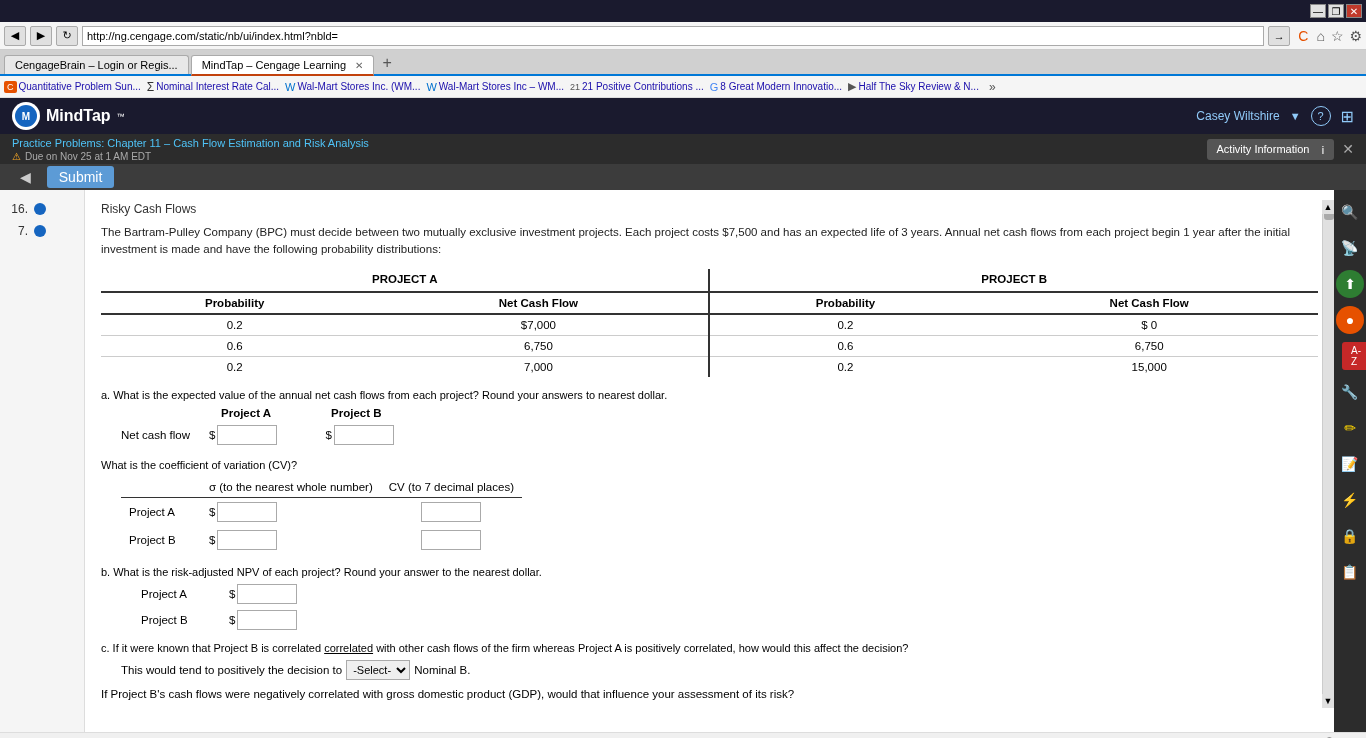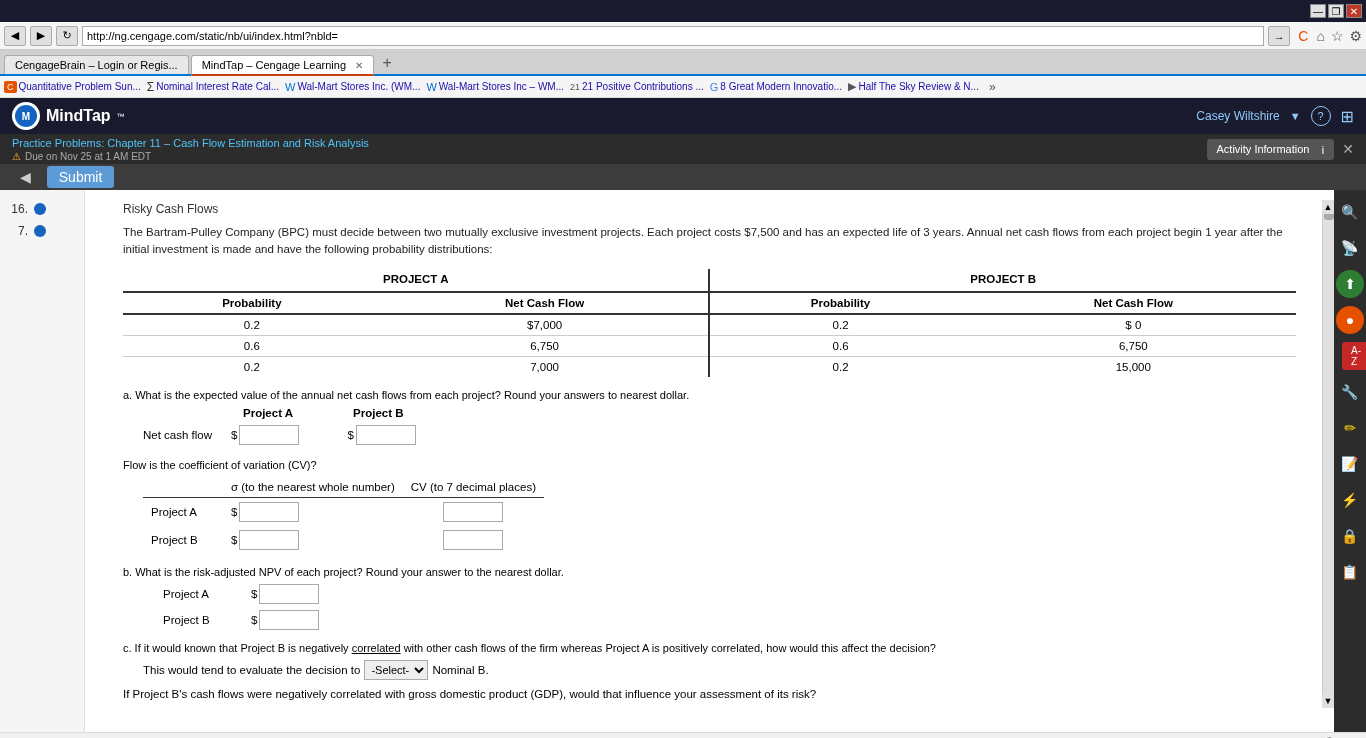--- a/index.html
+++ b/index.html
@@ -38,21 +38,21 @@
     .due-date { font-size: 10px; color: #aaa; display: flex; align-items: center; gap: 4px; }
     .activity-info-btn { background: #555; color: white; border: none; padding: 3px 10px; font-size: 11px; cursor: pointer; border-radius: 3px; display: flex; align-items: center; gap: 12px; }
     .close-x { color: #aaa; cursor: pointer; font-size: 14px; }
 
     
     .nav-tabs { background: #3c3c3c; display: flex; align-items: center; padding: 0 8px; height: 26px; gap: 4px; }
     .nav-tab { padding: 3px 12px; font-size: 14px; cursor: pointer; color: #ccc; }
     .nav-tab.active { background: #5c9bd6; color: white; border-radius: 3px; }
 
     
-    .main-content { display: flex; flex: 1; overflow: hidden; gap: 22px; }
+    .main-content { display: flex; flex: 1; overflow: hidden; }
     .question-sidebar { width: 85px; background: #f5f5f5; border-right: 1px solid #ddd; padding: 8px 4px; }
     .q-item { display: flex; align-items: center; gap: 6px; padding: 4px; font-size: 12px; }
     .q-num { width: 20px; text-align: right; color: #333; }
     .q-dot { width: 12px; height: 12px; border-radius: 50%; background: #1565c0; flex-shrink: 0; }
 
     .content-area { flex: 1; overflow-y: auto; padding: 12px 16px; background: white; }
     .right-sidebar { width: 32px; background: #2c2c2c; display: flex; flex-direction: column; align-items: center; padding: 8px 0; gap: 8px; }
     .rs-icon { color: white; font-size: 14px; cursor: pointer; width: 28px; height: 28px; display: flex; align-items: center; justify-content: center; }
     .rs-icon.green-circle { background: #2e7d32; border-radius: 50%; }
     .rs-icon.orange-circle { background: #e65100; border-radius: 50%; }
@@ -274,21 +274,21 @@
           <span class="dollar-sign">$</span>
           <input class="input-field" type="text" style="">
         </div>
         <div class="dollar-input" style="margin-left:40px;">
           <span class="dollar-sign">$</span>
           <input class="input-field" type="text" style="">
         </div>
       </div>
 
       <div class="section-gap"></div>
-      <div class="q-label">Flow is the coefficient of variation (CV)?</div>
+      <div class="q-label">What is the coefficient of variation (CV)?</div>
 
       <div class="cv-section">
         <table class="cv-table">
           <thead>
             <tr>
               <th style="width:80px;"></th>
               <th>σ (to the nearest whole number)</th>
               <th>CV (to 7 decimal places)</th>
             </tr>
           </thead>
@@ -337,24 +337,24 @@
           <div class="dollar-input">
             <span class="dollar-sign">$</span>
             <input class="input-field" type="text" style="">
           </div>
         </div>
       </div>
     </div>
 
     <div class="question-part">
       <div class="q-label">
-        <span>c.   If it would known that Project B is negatively </span><span class="text-underline">correlated</span><span> with other cash flows of the firm whereas Project A is positively correlated, how would this affect the decision?</span>
+        <span>c.   If it were known that Project B is correlated </span><span class="text-underline">correlated</span><span> with other cash flows of the firm whereas Project A is positively correlated, how would this affect the decision?</span>
       </div>
       <div style="font-size:11.5px;margin-left:20px;margin-top:4px;display:flex;align-items:center;flex-wrap:wrap;gap:4px;">
-        <span>This would tend to evaluate the decision to </span>
+        <span>This would tend to positively the decision to </span>
         <select class="select-inline">
           <option value="-Select-">-Select-</option>
         </select>
         <span> Nominal B.</span>
       </div>
       <div style="font-size:11.5px;margin-top:8px;">If Project B's cash flows were negatively correlated with gross domestic product (GDP), would that influence your assessment of its risk?</div>
 
     </div>
 
   </div>

